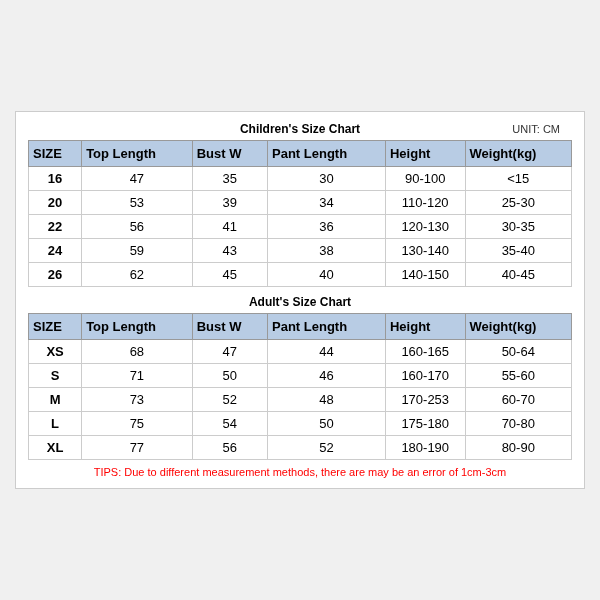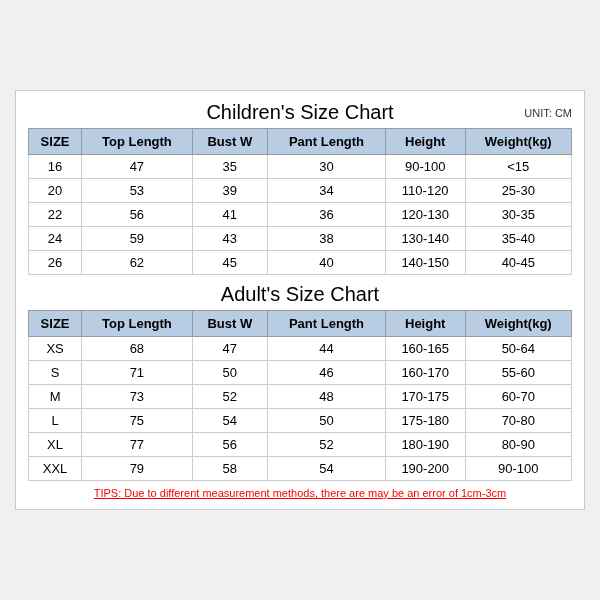--- a/index.html
+++ b/index.html
@@ -19,66 +19,65 @@
       padding: 10px 12px 10px 12px;
     }
     .section-title-row {
       display: flex;
       align-items: center;
       justify-content: center;
       position: relative;
       margin-bottom: 4px;
     }
     .section-title {
-      font-size: 20px;
-      font-weight: normal;
+      font-size: 12px;
+      font-weight: bold;
       text-align: center;
     }
     .unit-label {
       position: absolute;
-      right: 0;
+      right: 12px;
       font-size: 11px;
       color: #333;
     }
     table {
       width: 100%;
       border-collapse: collapse;
       font-size: 13px;
     }
     th {
       background: #b8cce4;
       border: 1px solid #999;
       padding: 5px 4px;
-      text-align: center;
+      text-align: left;
       font-weight: bold;
       font-size: 13px;
     }
     td {
       border: 1px solid #ccc;
       padding: 4px 4px;
       text-align: center;
     }
     tr:nth-child(even) td {
       background: #fff;
     }
     tr:nth-child(odd) td {
       background: #fff;
     }
     td:first-child {
-      font-weight: normal;
+      font-weight: bold;
     }
     .section-gap {
       height: 8px;
     }
     .tips-row {
       margin-top: 6px;
       font-size: 11px;
       color: red;
       text-align: center;
-      text-decoration: underline;
     }
   </style>
 </head>
 <body>
 
 <div class="chart-container">
 
   <div class="section-title-row">
     <span class="section-title">Children's Size Chart</span>
     <span class="unit-label">UNIT: CM</span>
@@ -171,44 +170,36 @@
           <td>50</td>
           <td>46</td>
           <td>160-170</td>
           <td>55-60</td>
         </tr>
         <tr>
           <td>M</td>
           <td>73</td>
           <td>52</td>
           <td>48</td>
-          <td>170-175</td>
+          <td>170-253</td>
           <td>60-70</td>
         </tr>
         <tr>
           <td>L</td>
           <td>75</td>
           <td>54</td>
           <td>50</td>
           <td>175-180</td>
           <td>70-80</td>
         </tr>
         <tr>
           <td>XL</td>
           <td>77</td>
           <td>56</td>
           <td>52</td>
           <td>180-190</td>
           <td>80-90</td>
         </tr>
-        <tr>
-          <td>XXL</td>
-          <td>79</td>
-          <td>58</td>
-          <td>54</td>
-          <td>190-200</td>
-          <td>90-100</td>
-        </tr>
       </tbody>
   </table>
 
   <div class="tips-row">TIPS: Due to different measurement methods, there are may be an error of 1cm-3cm</div>
 </div>
 
 </body></html>

